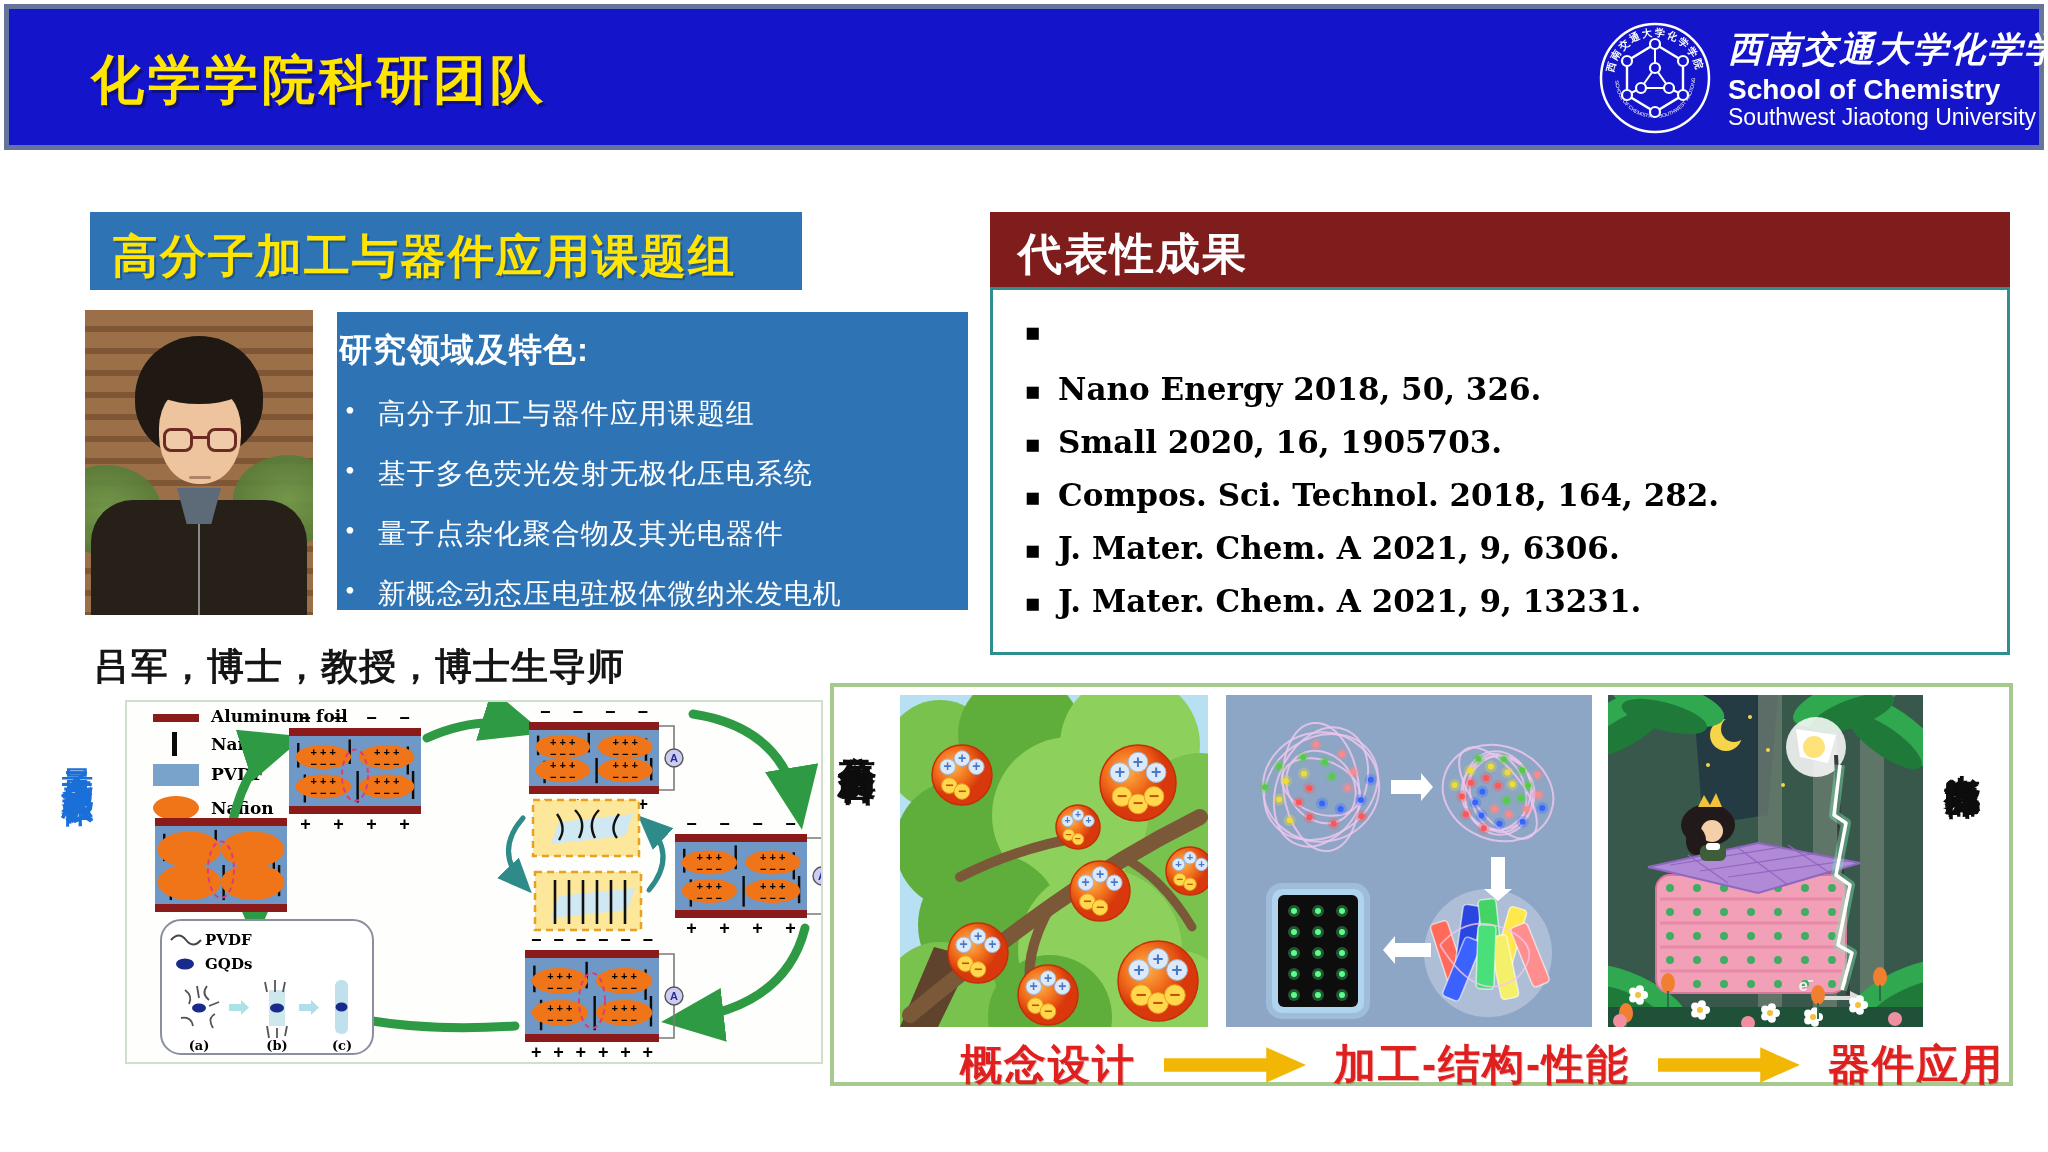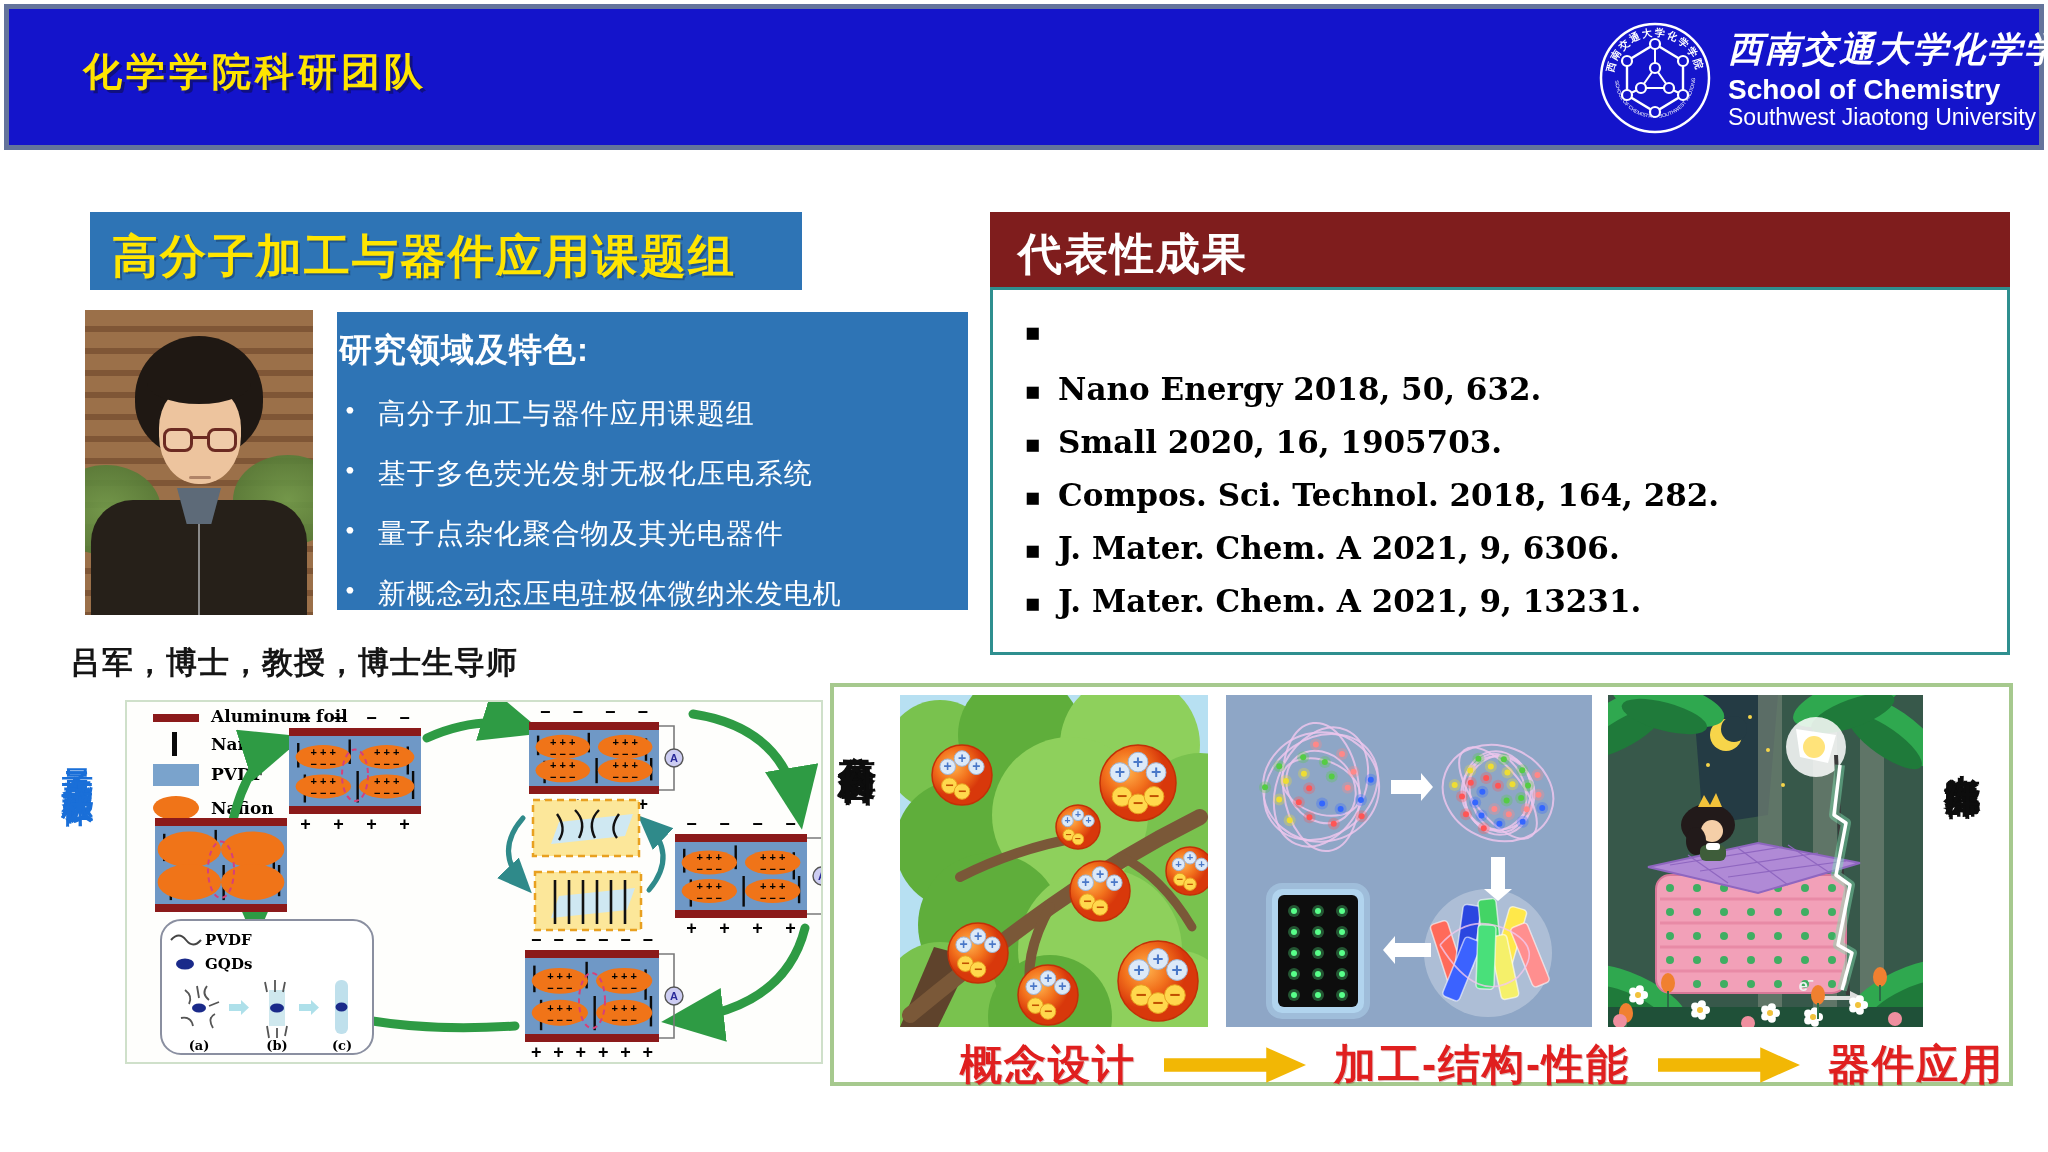--- a/index.html
+++ b/index.html
@@ -1,21 +1,21 @@
 <!DOCTYPE html>
 <html><head>
 <meta charset="utf-8">
 <style>
   html,body{margin:0;padding:0;background:#e9e9e9;}
   .slide{position:relative;width:2048px;height:1152px;background:#ffffff;overflow:hidden;
          font-family:"Liberation Sans",sans-serif;}
   
   .banner{position:absolute;left:4px;top:4px;width:2040px;height:146px;background:#1414cb;
           border:5px solid #64749b;box-sizing:border-box;}
-  .banner-title{position:absolute;left:74px;top:36px;font-size:39px;font-weight:800;color:#ffe500;
+  .banner-title{position:absolute;left:82px;top:36px;font-size:53px;font-weight:800;color:#ffe500;
                 letter-spacing:4px;text-shadow:3px 3px 0 rgba(10,10,40,.45);white-space:nowrap;}
   .logo-block{position:absolute;left:1588px;top:10px;height:118px;display:flex;align-items:center;gap:15px;color:#fff;}
   .logo-text{display:flex;flex-direction:column;justify-content:center;}
   .logo-cn{font-family:"Liberation Serif",serif;font-style:italic;font-weight:bold;font-size:35px;letter-spacing:2px;white-space:nowrap;}
   .logo-en{font-size:28px;font-weight:bold;margin-top:3px;line-height:1.02;}
   .logo-sub{font-size:23px;line-height:1.15;}
   
   .group-header{position:absolute;left:90px;top:212px;width:712px;height:78px;background:#2e74b5;text-align:center;}
   .group-header span{position:absolute;left:22px;top:14px;font-size:46px;font-weight:800;color:#ffe500;
                      letter-spacing:2px;text-shadow:2px 2px 0 rgba(10,30,60,.35);white-space:nowrap;}
@@ -28,21 +28,21 @@
   .p-face{position:absolute;left:74px;top:74px;width:82px;height:100px;background:#edc49e;border-radius:44% 44% 48% 48%;}
   .p-fringe{position:absolute;left:62px;top:52px;width:104px;height:42px;background:#1f1813;border-radius:0 0 55% 55%;}
   .p-glasses{position:absolute;left:78px;top:118px;width:74px;height:26px;}
   .p-lens{position:absolute;top:0;width:30px;height:24px;border:3px solid #6b2a22;border-radius:8px;background:rgba(255,255,255,.12);box-sizing:border-box;}
   .p-lens.l{left:0;} .p-lens.r{right:0;}
   .p-bridge{position:absolute;left:29px;top:8px;width:16px;height:3px;background:#6b2a22;}
   .p-mouth{position:absolute;left:104px;top:166px;width:22px;height:3px;background:#b08468;border-radius:2px;}
   .p-body{position:absolute;left:6px;top:190px;width:216px;height:115px;background:#262019;border-radius:42px 42px 0 0;}
   .p-shirt{position:absolute;left:92px;top:178px;width:44px;height:36px;background:#5d6a78;clip-path:polygon(0 0,100% 0,78% 100%,22% 100%);}
   .p-zip{position:absolute;left:113px;top:214px;width:2px;height:91px;background:#8a8a8a;}
-  .leader-name{position:absolute;left:70px;top:642px;font-size:31px;font-weight:800;color:#151515;letter-spacing:1px;text-align:right;}
+  .leader-name{position:absolute;left:93px;top:642px;font-size:37px;font-weight:800;color:#151515;letter-spacing:1px;text-align:right;}
   
   .ach-header{position:absolute;left:990px;top:212px;width:1020px;height:75px;background:#7f1d1d;}
   .ach-header span{position:absolute;left:28px;top:13px;font-size:44px;font-weight:800;color:#fff;letter-spacing:2px;}
   .pub-box{position:absolute;left:990px;top:287px;width:1020px;height:368px;background:#fff;
            border:3px solid #2f8f8f;box-sizing:border-box;padding:28px 0 0 32px;}
   .pub-row{display:flex;align-items:baseline;height:53px;}
   .pub-bullet{font-size:25px;margin-right:18px;color:#000;}
   .pub-text{font-family:"DejaVu Serif",serif;font-weight:bold;font-size:31px;color:#000;white-space:nowrap;}
   
   .research-box{position:absolute;left:337px;top:312px;width:631px;height:298px;background:#2e74b5;
@@ -154,21 +154,21 @@
 
   <div class="ach-header">
     <span>代表性成果</span>
   </div>
   <div class="pub-box" id="pub-box">
       <div class="pub-row">
         <span class="pub-bullet">■</span>
       </div>
       <div class="pub-row">
         <span class="pub-bullet">■</span>
-        <span class="pub-text">Nano Energy 2018, 50, 632.</span>
+        <span class="pub-text">Nano Energy 2018, 50, 326.</span>
       </div>
       <div class="pub-row">
         <span class="pub-bullet">■</span>
         <span class="pub-text">Small 2020, 16, 1905703.</span>
       </div>
       <div class="pub-row">
         <span class="pub-bullet">■</span>
         <span class="pub-text">Compos. Sci. Technol. 2018, 164, 282.</span>
       </div>
       <div class="pub-row">

